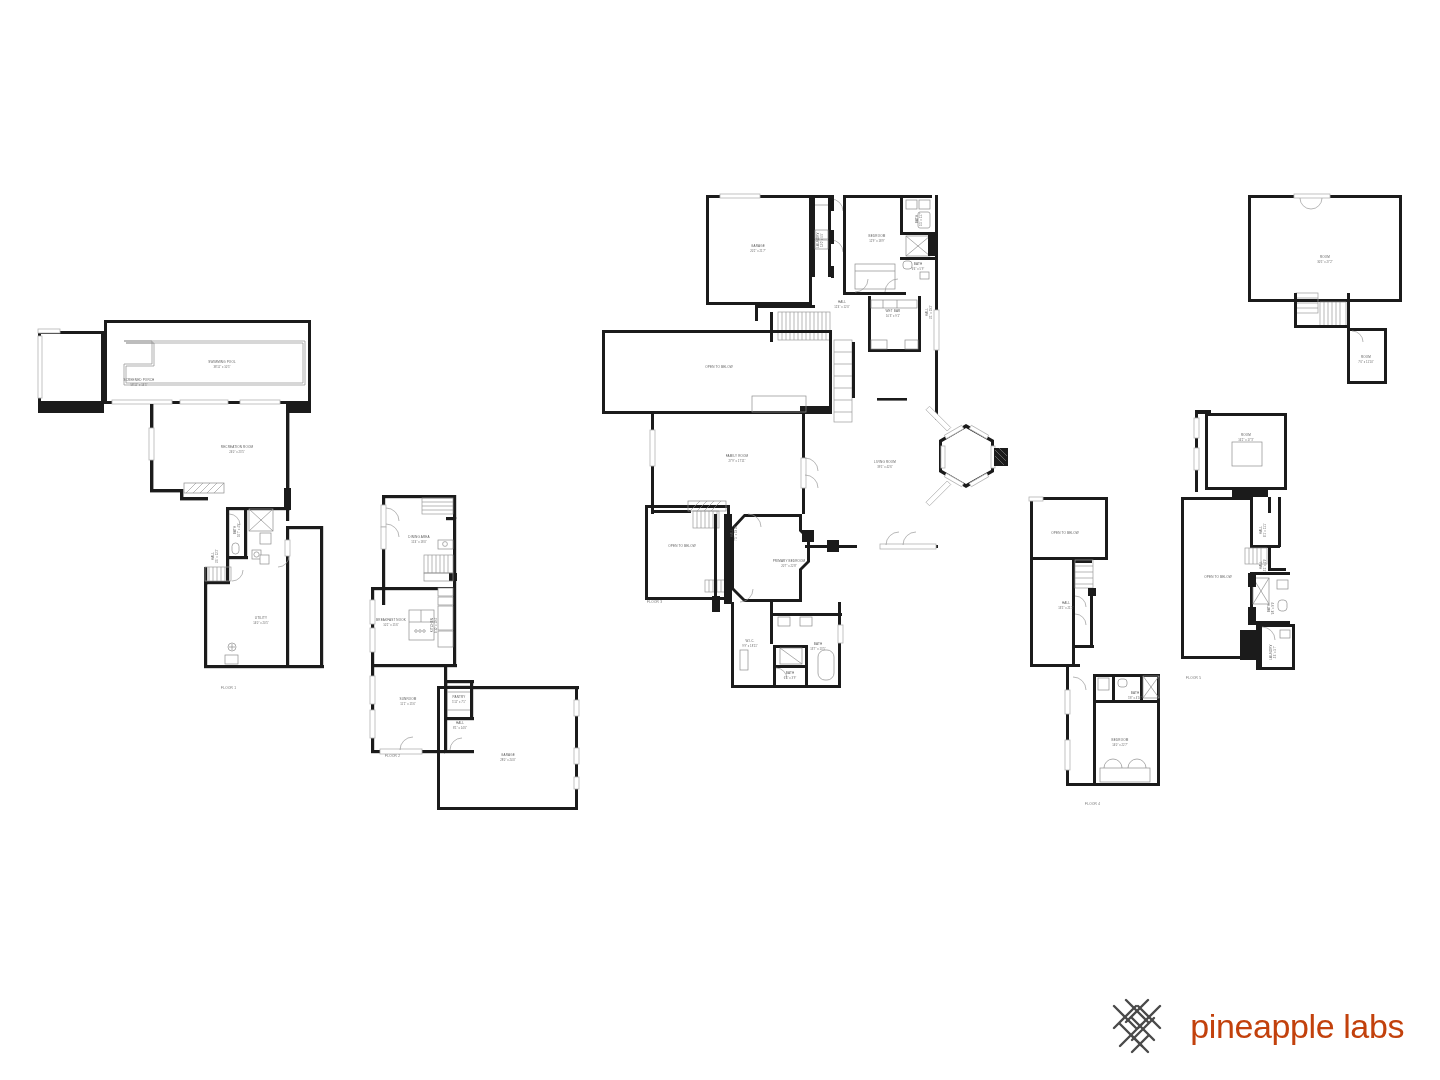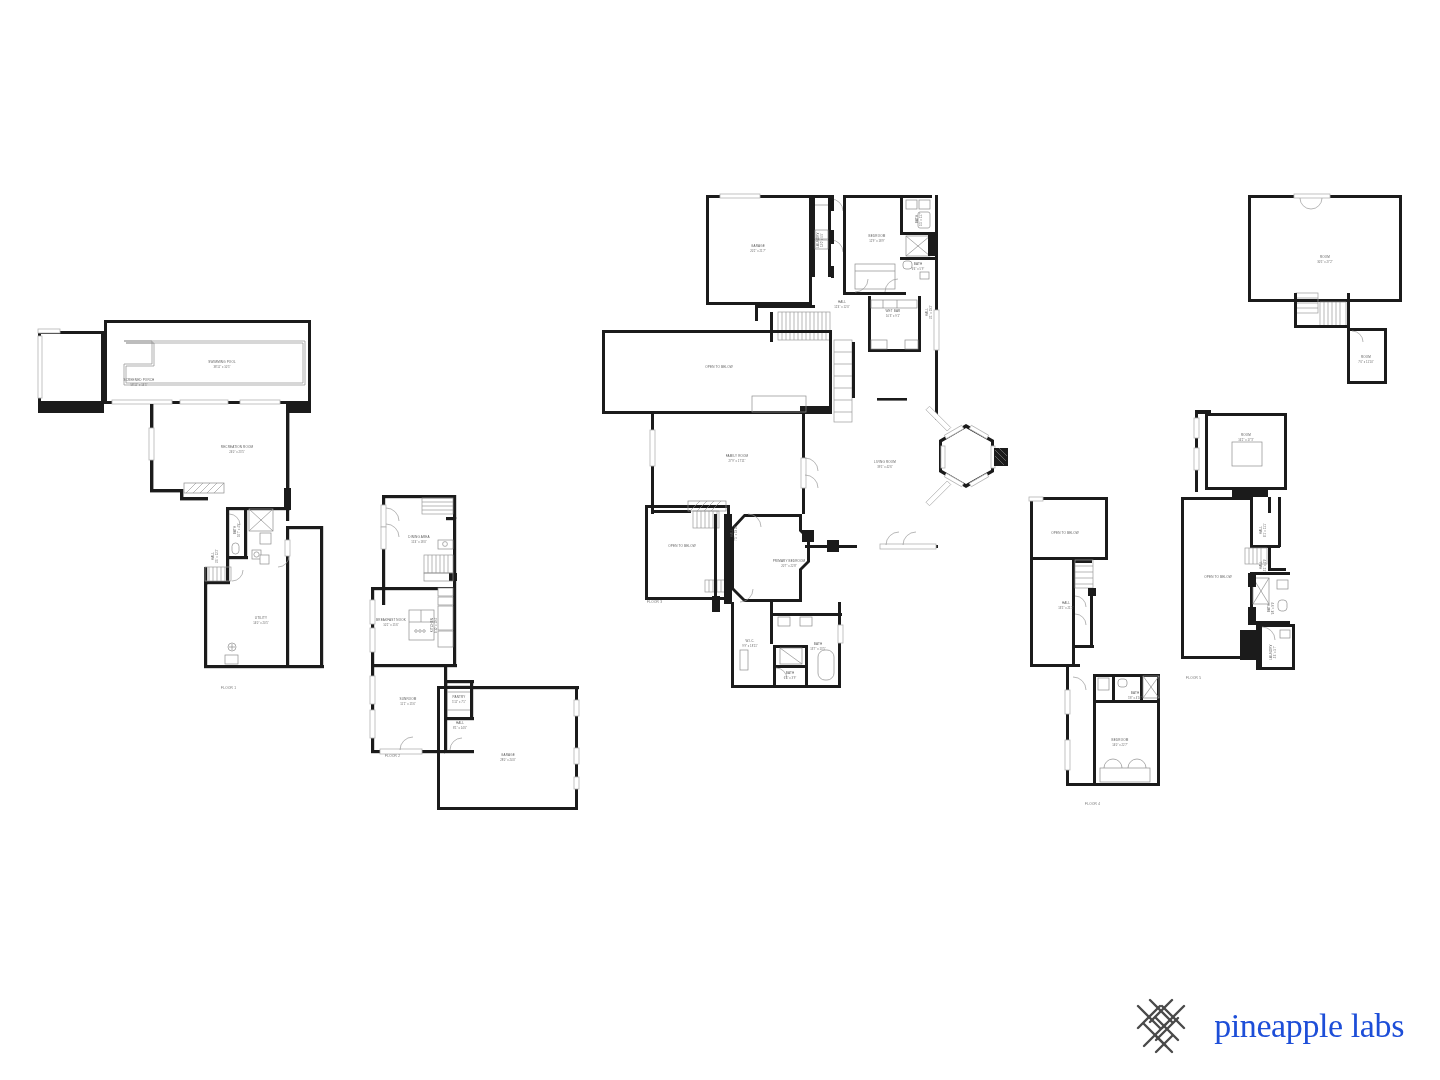--- a/index.html
+++ b/index.html
@@ -26,22 +26,22 @@
   text.rm-dim{font-size:2.75px;fill:#6d6d6d;text-anchor:middle;letter-spacing:.05px;}
   text.floor-lbl{font-size:3.1px;fill:#6a6a6a;text-anchor:start;letter-spacing:.3px;}
 
   
   #logo{
     position:absolute;right:36px;bottom:22px;
     display:flex;align-items:center;gap:18px;
   }
   #logo .mark{width:64px;height:64px;display:block;}
   #logo .wordmark{
-    font-family:Liberation Serif, serif;
-    font-size:34px;color:#1d4ed8;letter-spacing:-0.4px;font-weight:400;
+    font-family:Liberation Sans, sans-serif;
+    font-size:34px;color:#c2410c;letter-spacing:-0.4px;font-weight:400;
     white-space:nowrap;
   }
 </style>
 </head>
 <body>
 
 <div id="canvas">
 
 <svg class="plan" viewBox="0 0 1440 1080">
 

